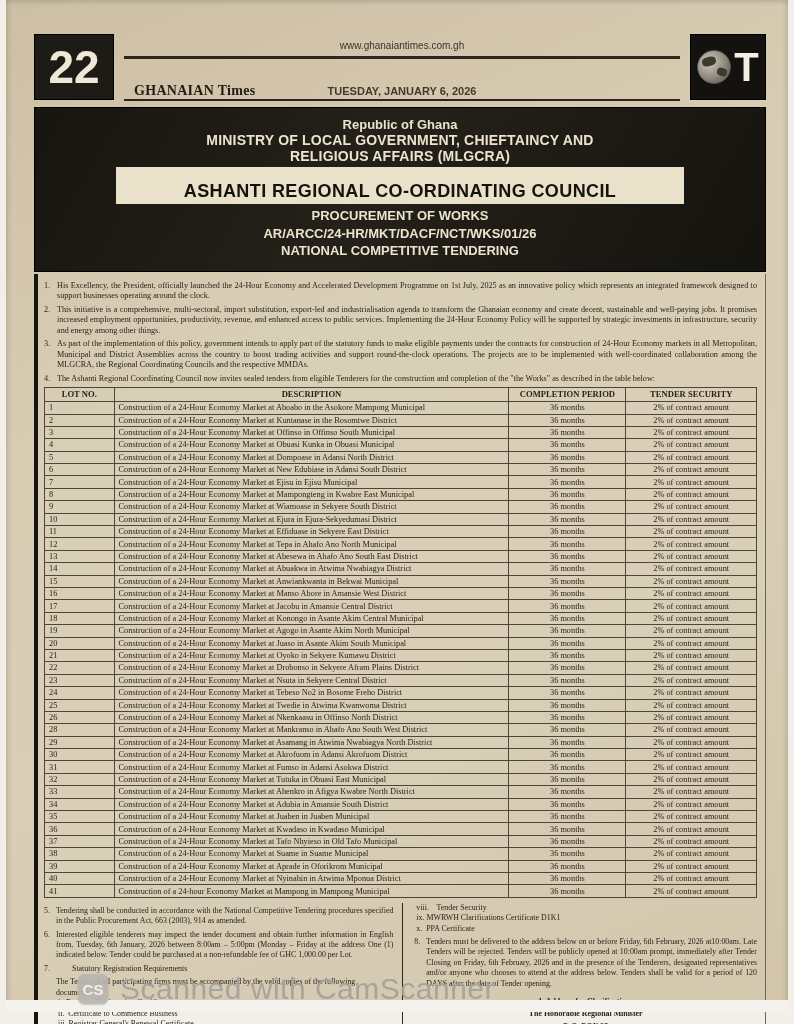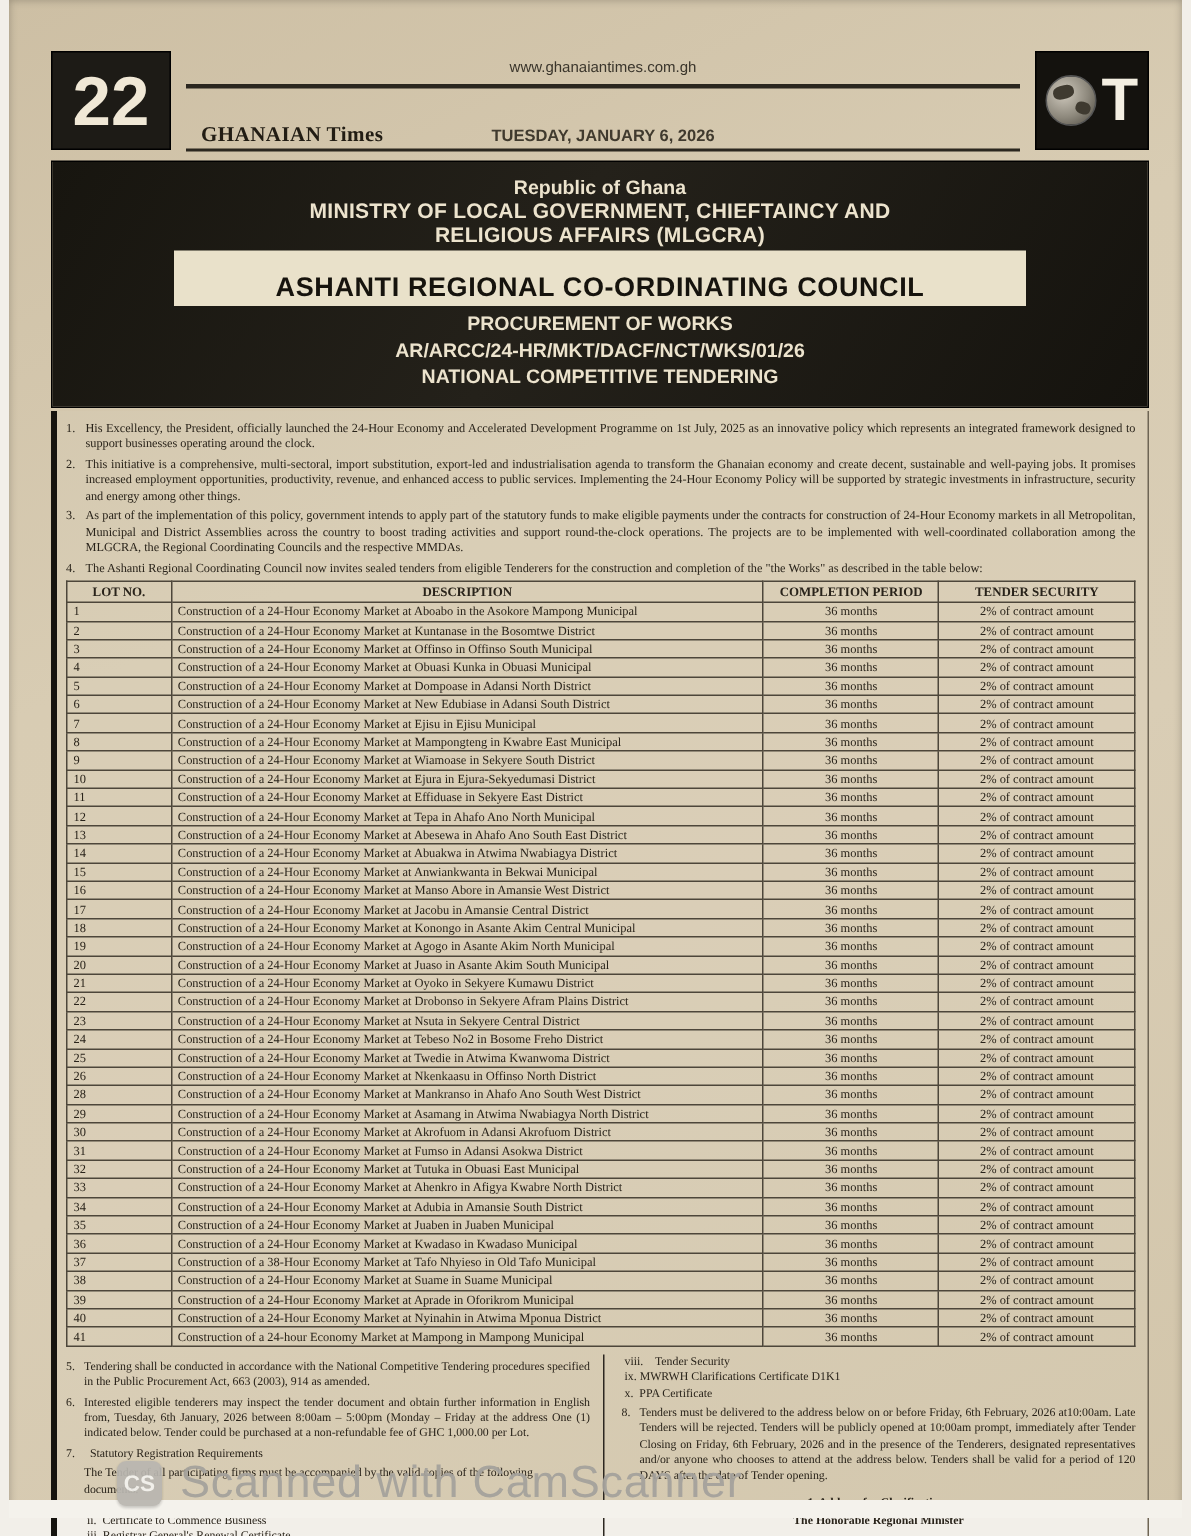--- a/index.html
+++ b/index.html
@@ -83,21 +83,21 @@
   .c-period{width:16%;text-align:center;}
   .c-security{width:18%;text-align:center;}
 
   
   .bottom{display:flex;font-size:7.9px;line-height:1.32;margin-top:5px;padding-bottom:12px;color:#29231a;}
   .bcol-left{width:49%;padding-right:9px;border-right:1.5px solid #2c2720;}
   .bcol-right{flex:1;padding-left:11px;position:relative;}
   .bpara{display:flex;margin:3px 0;}
   .bpara .n{width:12px;flex:none;}
   .bpara .t{flex:1;text-align:justify;}
-  .req-heading{margin-left:4px;font-family:Liberation Serif, serif;}
+  .req-heading{margin-left:16px;font-family:Liberation Serif, serif;}
   .req-intro{margin-left:12px;}
   [data-list] .list-line{margin-left:14px;white-space:pre-wrap;}
   .roman-right .list-line{margin-left:2px;}
   .address{ text-align:center;font-weight:bold;margin-top:7px;line-height:1.55;}
 
   
   .watermark{position:absolute;left:28px;bottom:6px;display:flex;align-items:center;gap:12px;z-index:6;padding-left:44px;}
   .cs-badge{
     width:30px;height:30px;border-radius:6px;background:#b9b6b0;opacity:.92;
     display:flex;align-items:center;justify-content:center;
@@ -379,21 +379,21 @@
               <td class="c-security">2% of contract amount</td>
             </tr>
             <tr>
               <td class="c-lot">36</td>
               <td class="c-description">Construction of a 24-Hour Economy Market at Kwadaso in Kwadaso Municipal</td>
               <td class="c-period">36 months</td>
               <td class="c-security">2% of contract amount</td>
             </tr>
             <tr>
               <td class="c-lot">37</td>
-              <td class="c-description">Construction of a 38-Hour Economy Market at Tafo Nhyieso in Old Tafo Municipal</td>
+              <td class="c-description">Construction of a 24-Hour Economy Market at Tafo Nhyieso in Old Tafo Municipal</td>
               <td class="c-period">36 months</td>
               <td class="c-security">2% of contract amount</td>
             </tr>
             <tr>
               <td class="c-lot">38</td>
               <td class="c-description">Construction of a 24-Hour Economy Market at Suame in Suame Municipal</td>
               <td class="c-period">36 months</td>
               <td class="c-security">2% of contract amount</td>
             </tr>
             <tr>

